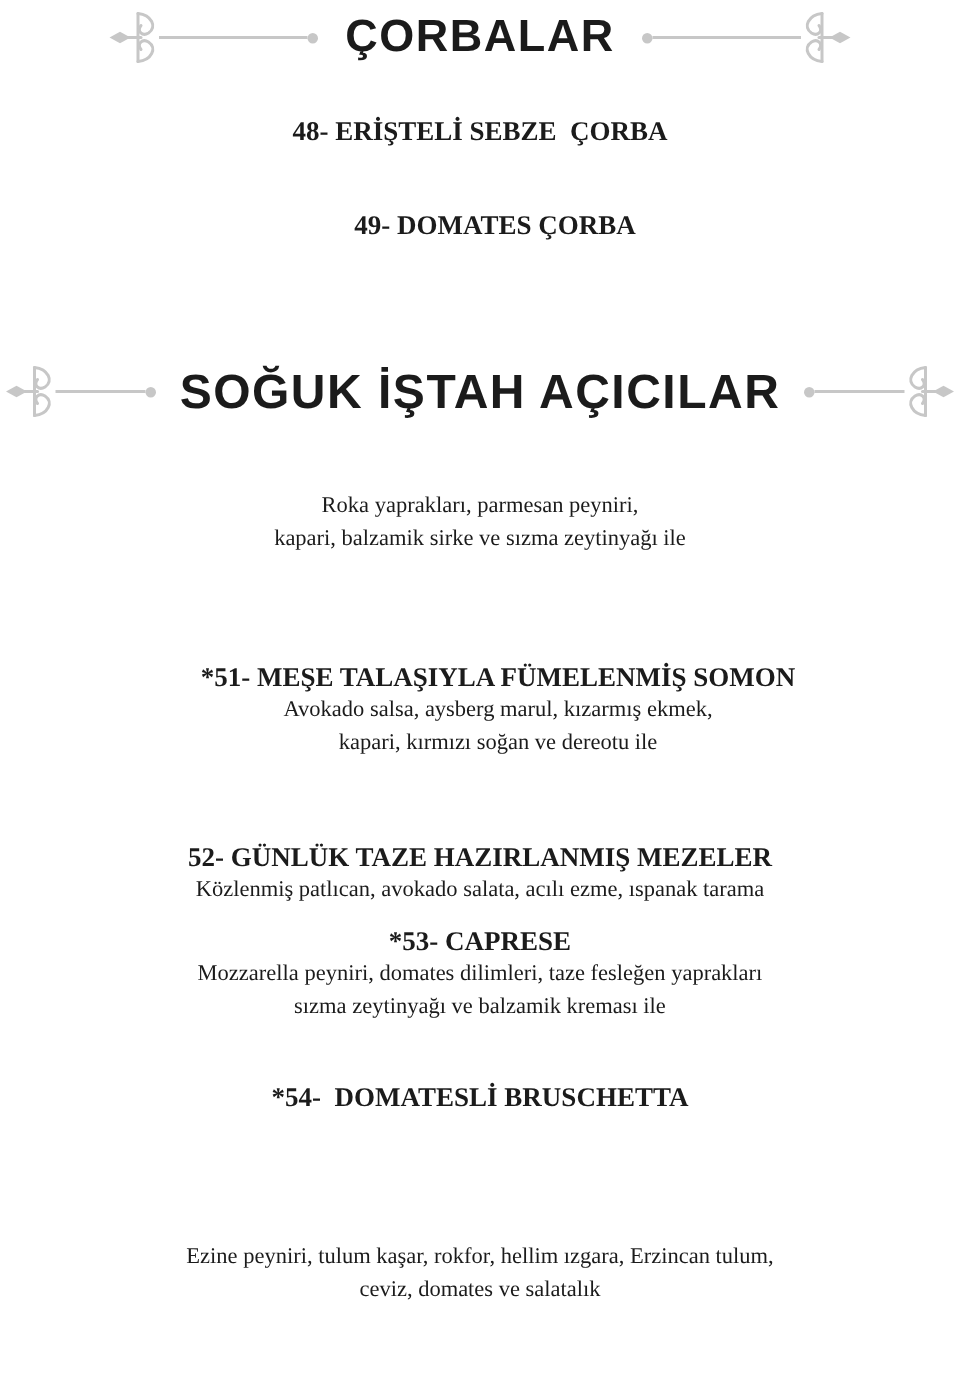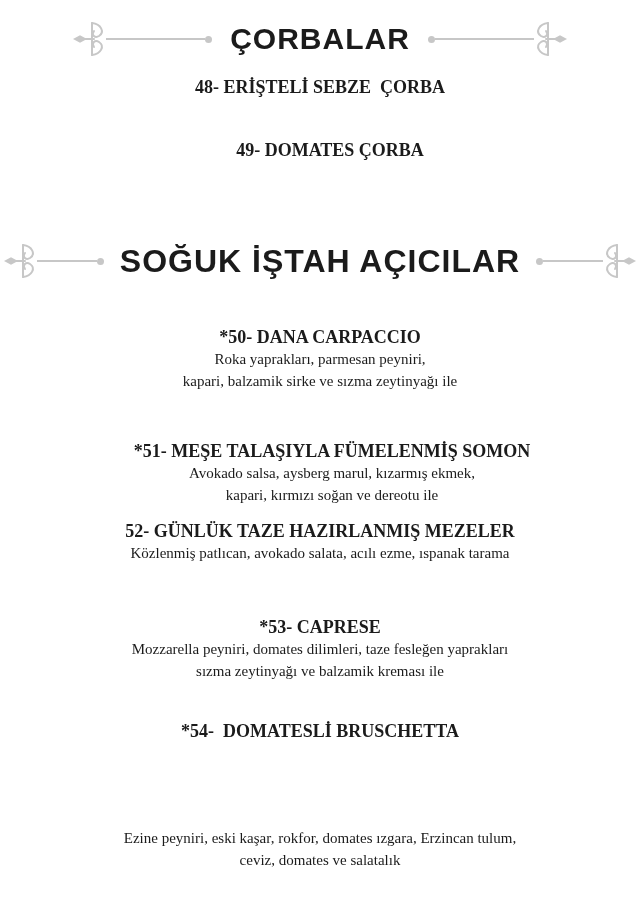--- a/index.html
+++ b/index.html
@@ -31,21 +31,21 @@
   .section-title{
     margin:0;
     flex:0 0 auto;
     font-family:"Liberation Sans", sans-serif;
     font-weight:600;
     letter-spacing:1px;
     color:var(--text);
     white-space:pre;
     line-height:1;
   }
-  #header-corbalar{ top:16px; padding:0 72px;gap:18px; }
+  #header-corbalar{ top:2px; padding:0 72px;gap:18px; }
   #header-corbalar .section-title{ font-size:30px; }
   #header-soguk{ top:238px; padding:0 3px; }
   #header-soguk .section-title{ font-size:32px; }
 
   .ornament{
     flex:1 1 0;
     display:flex; align-items:center;
     min-width:40px;
     color:var(--ornament);
   }
@@ -78,21 +78,21 @@
   .item-desc{
     font-size:15px;
     font-weight:400;
     line-height:22px;
     white-space:pre-wrap;
   }
   #item-48{ top:76px; }
   #item-49{ top:139px;padding-left:20px; }
   #item-50{ top:326px; }
   #item-51{ top:440px;padding-left:24px; }
-  #item-52{ top:520px; }
+  #item-52{ top:560px; }
   #item-53{ top:616px; }
   #item-54{ top:720px; }
   #item-55{ top:827px; }
 </style>
 </head>
 <body>
 
 <div class="menu">
 
   <header class="section-header" id="header-corbalar">
@@ -158,21 +158,20 @@
           <line x1="20" y1="6" x2="20" y2="38"></line>
           <path d="M20,6 C29,7 33,15 27,19 C23,21.5 19,18 22,14"></path>
           <path d="M20,38 C29,37 33,29 27,25 C23,22.5 19,26 22,30"></path>
         </g>
         <polygon points="1,22 8,18.2 15,22 8,25.8" fill="currentColor"></polygon>
       </svg>
     </div>
   </header>
 
   <div class="menu-item" id="item-50">
-    <div class="item-title">*50- DANA CARPACCIO</div>
     <div class="item-desc">Roka yaprakları, parmesan peyniri,
 kapari, balzamik sirke ve sızma zeytinyağı ile</div>
   </div>
   <div class="menu-item" id="item-51">
     <div class="item-title">*51- MEŞE TALAŞIYLA FÜMELENMİŞ SOMON</div>
     <div class="item-desc">Avokado salsa, aysberg marul, kızarmış ekmek,
 kapari, kırmızı soğan ve dereotu ile</div>
   </div>
   <div class="menu-item" id="item-52">
     <div class="item-title">52- GÜNLÜK TAZE HAZIRLANMIŞ MEZELER</div>
@@ -180,17 +179,17 @@
   </div>
   <div class="menu-item" id="item-53">
     <div class="item-title">*53- CAPRESE</div>
     <div class="item-desc">Mozzarella peyniri, domates dilimleri, taze fesleğen yaprakları
 sızma zeytinyağı ve balzamik kreması ile</div>
   </div>
   <div class="menu-item" id="item-54">
     <div class="item-title">*54-  DOMATESLİ BRUSCHETTA</div>
   </div>
   <div class="menu-item" id="item-55">
-    <div class="item-desc">Ezine peyniri, eski kaşar, rokfor, domates ızgara, Erzincan tulum,
+    <div class="item-desc">Ezine peyniri, tulum kaşar, rokfor, hellim ızgara, Erzincan tulum,
 ceviz, domates ve salatalık</div>
   </div>
 
 </div>
 
 </body></html>

